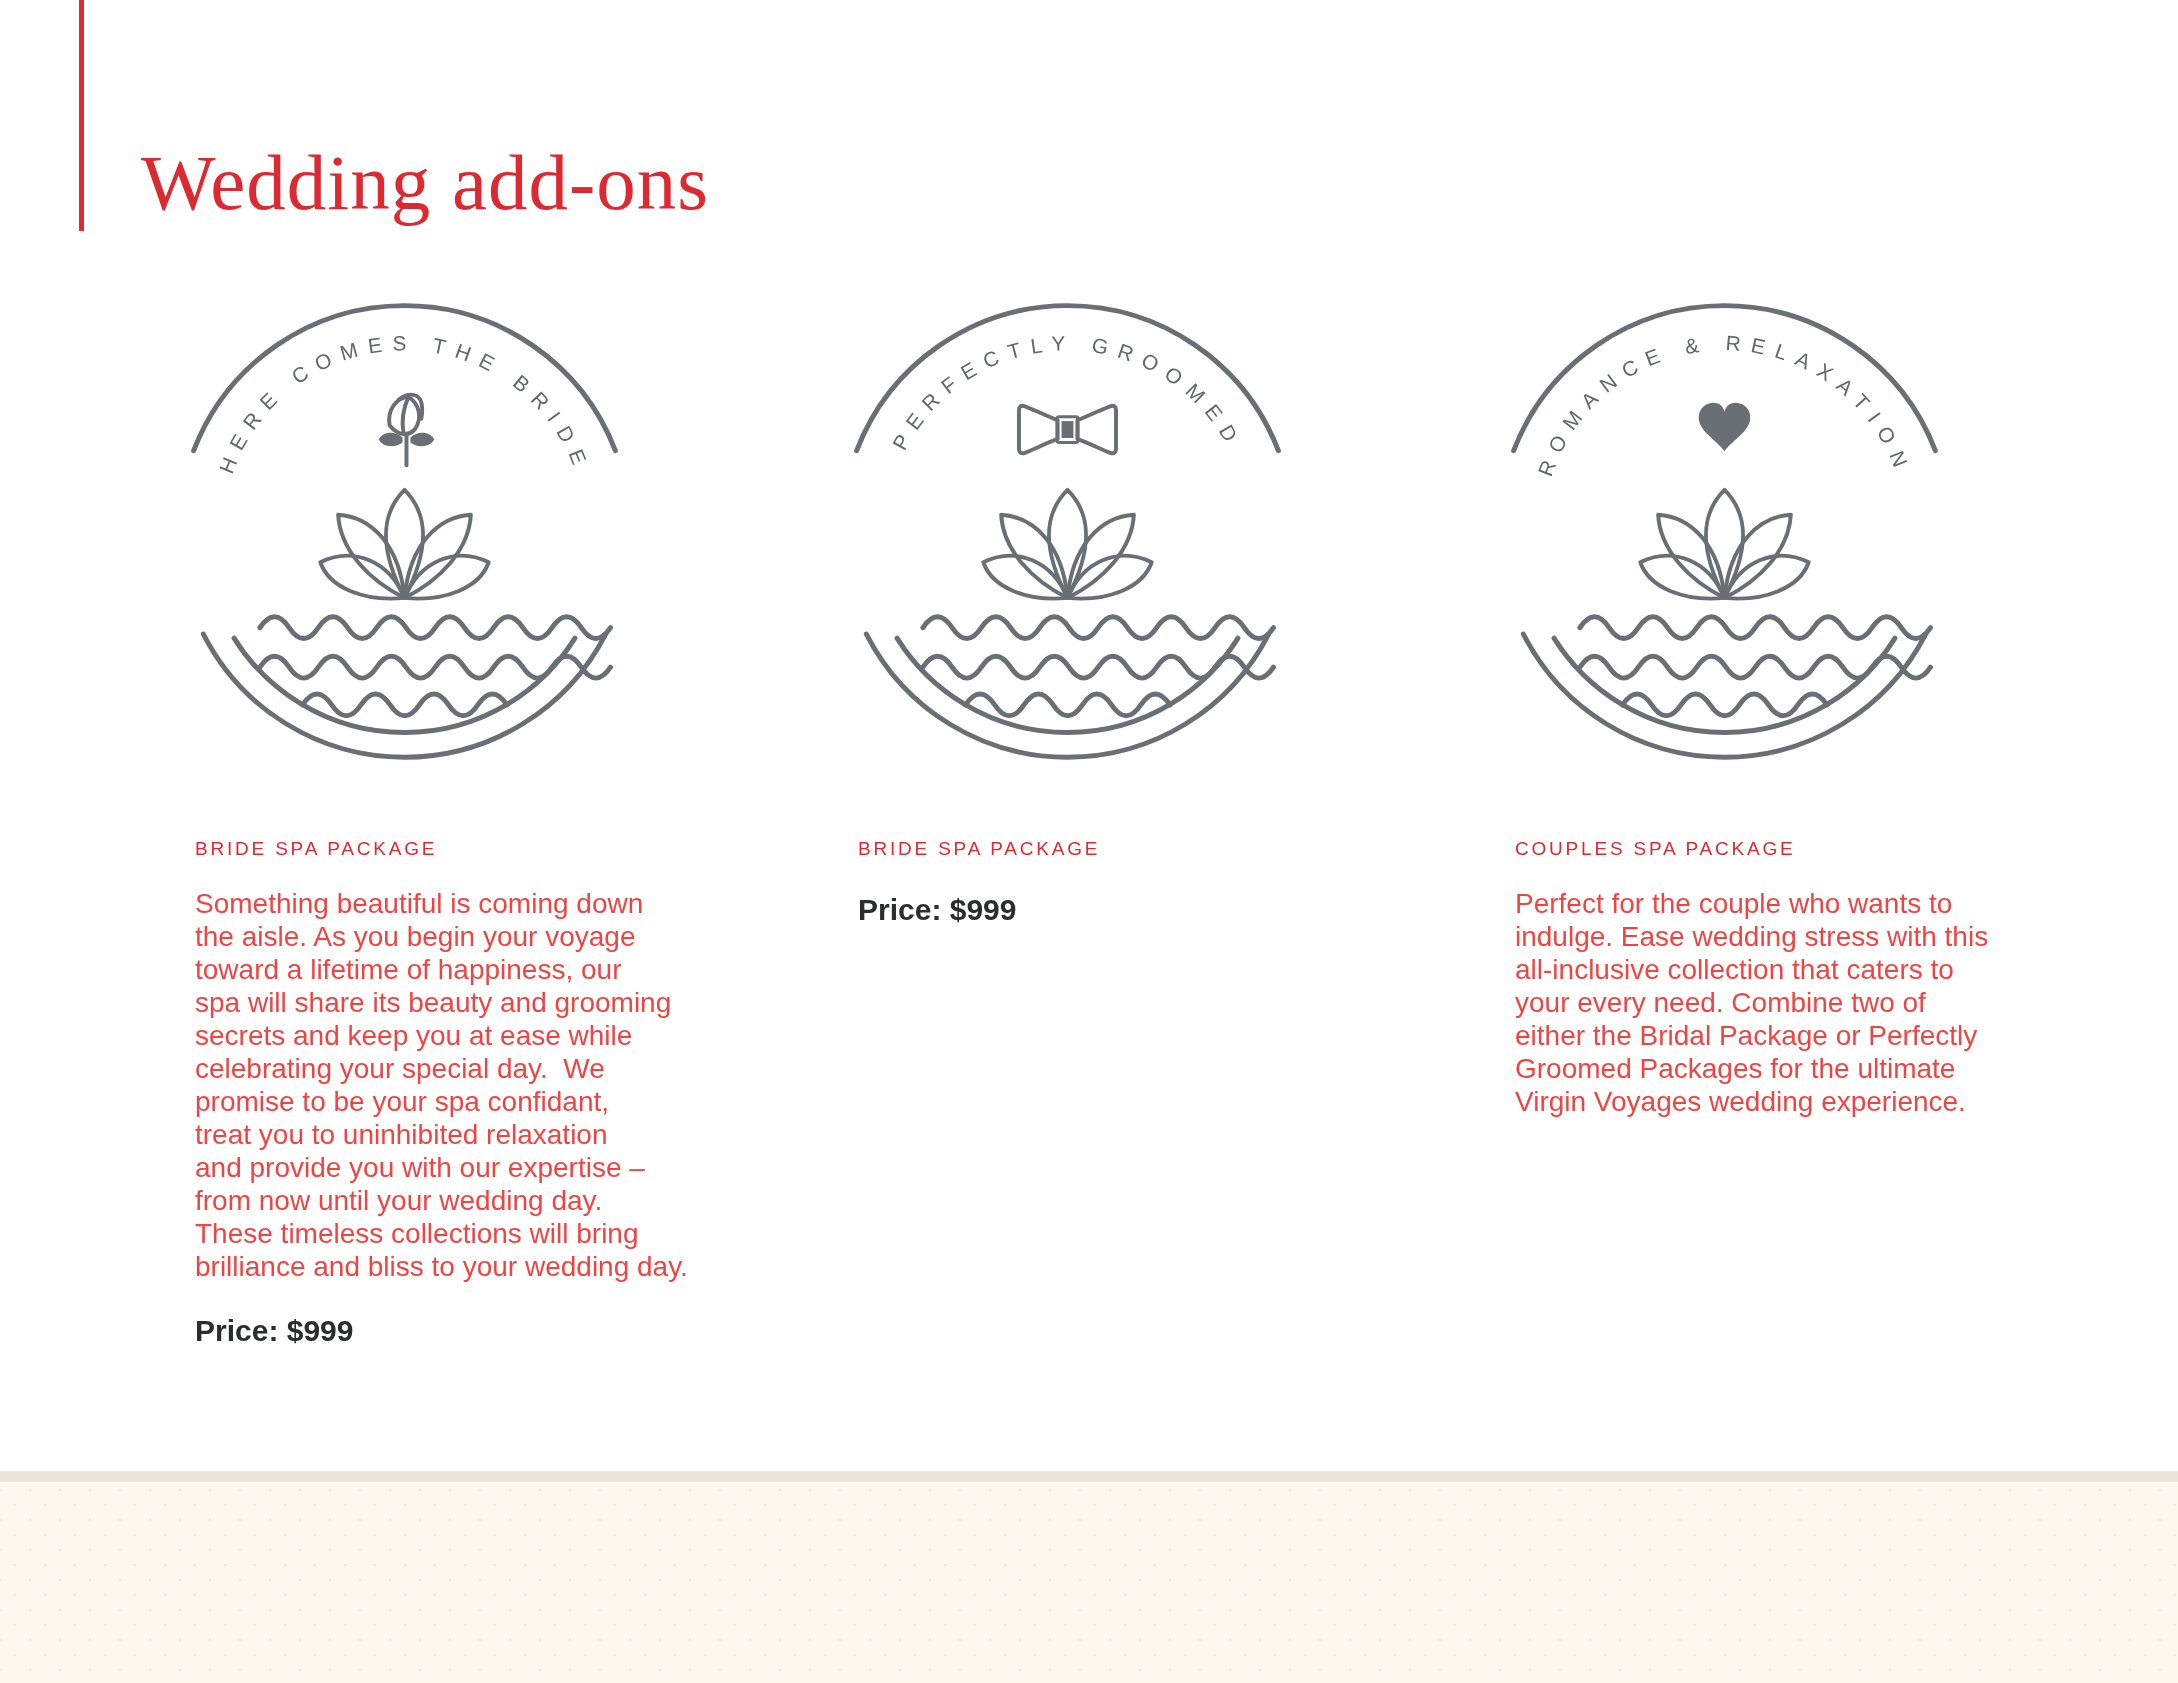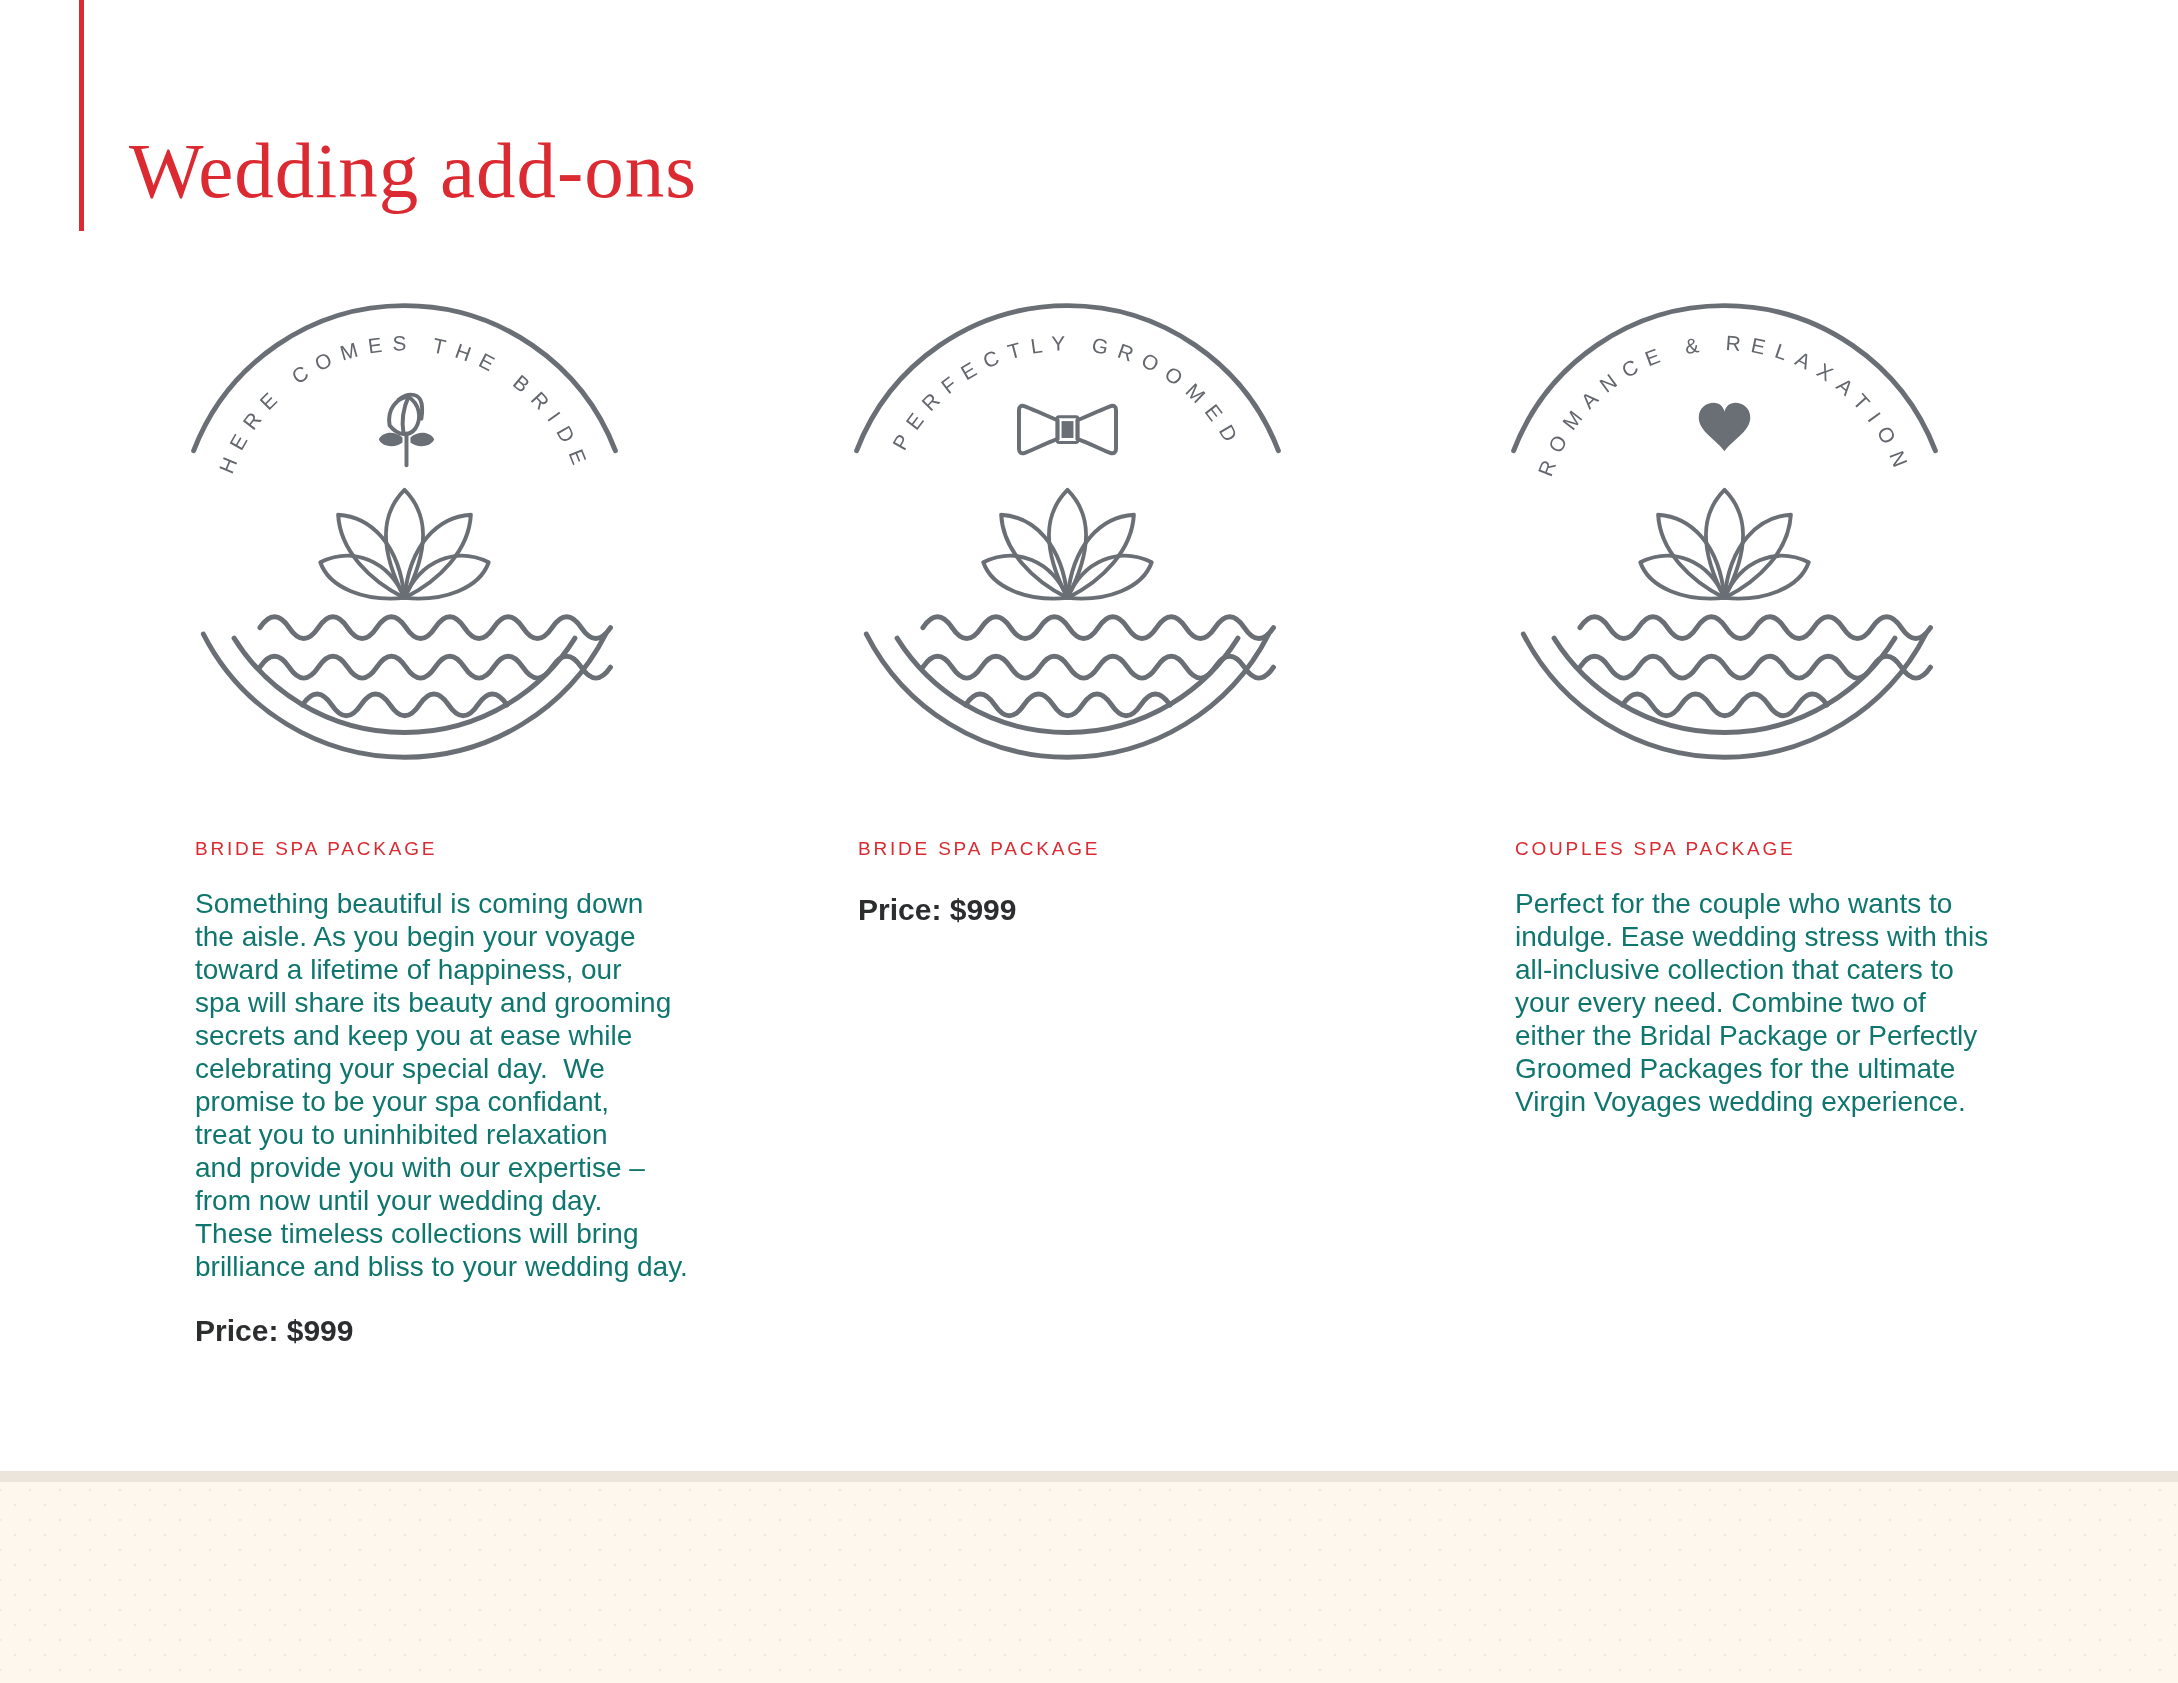--- a/index.html
+++ b/index.html
@@ -6,41 +6,41 @@
   body{
     width:2178px;height:1683px;position:relative;overflow:hidden;
     background:#ffffff;
     font-family:"Liberation Sans", sans-serif;
   }
   .accent-line{
     position:absolute;left:79px;top:0;width:5px;height:231px;
     background:#DB2A31;
   }
   .page-title{
-    position:absolute;left:125px;top:127px;margin:4px;
+    position:absolute;left:125px;top:127px;margin:16px;
     font-family:"Liberation Serif", serif;
     font-weight:400;font-size:79px;line-height:1;color:#DB2A31;
     letter-spacing:1px;white-space:pre;
   }
   .card{position:absolute;top:0;width:515px;}
   .badge{display:block;margin-top:279px;width:515px;height:515px;}
   .stroke{fill:none;stroke:#6A6E75;stroke-width:5;stroke-linecap:round;}
   .stroke-thin{fill:none;stroke:#6A6E75;stroke-width:4;stroke-linecap:round;stroke-linejoin:round;}
   .fill-gray{fill:#6A6E75;stroke:none;}
   .arc-text{
     fill:#63666D;font-family:"Liberation Sans", sans-serif;
     font-size:21px;letter-spacing:10px;
   }
   .pkg-heading{
     margin:41px 0 0 48px;font-size:19px;line-height:27px;font-weight:400;
     color:#DB2A31;letter-spacing:2.8px;white-space:pre;
   }
   .pkg-body{
     margin:25px 0 0 48px;font-size:28px;line-height:33px;font-weight:400;
-    color:#0f766e;white-space:pre;
+    color:#ef4444;white-space:pre;
   }
   .pkg-price{
     margin:31px 0 0 48px;font-size:30px;line-height:34px;font-weight:700;
     color:#2C2D2F;white-space:pre;
   }
   .footer-strip{
     position:absolute;left:0;top:1471px;width:2178px;height:11px;
     background:#ECE5DB;
   }
   .footer-band{

